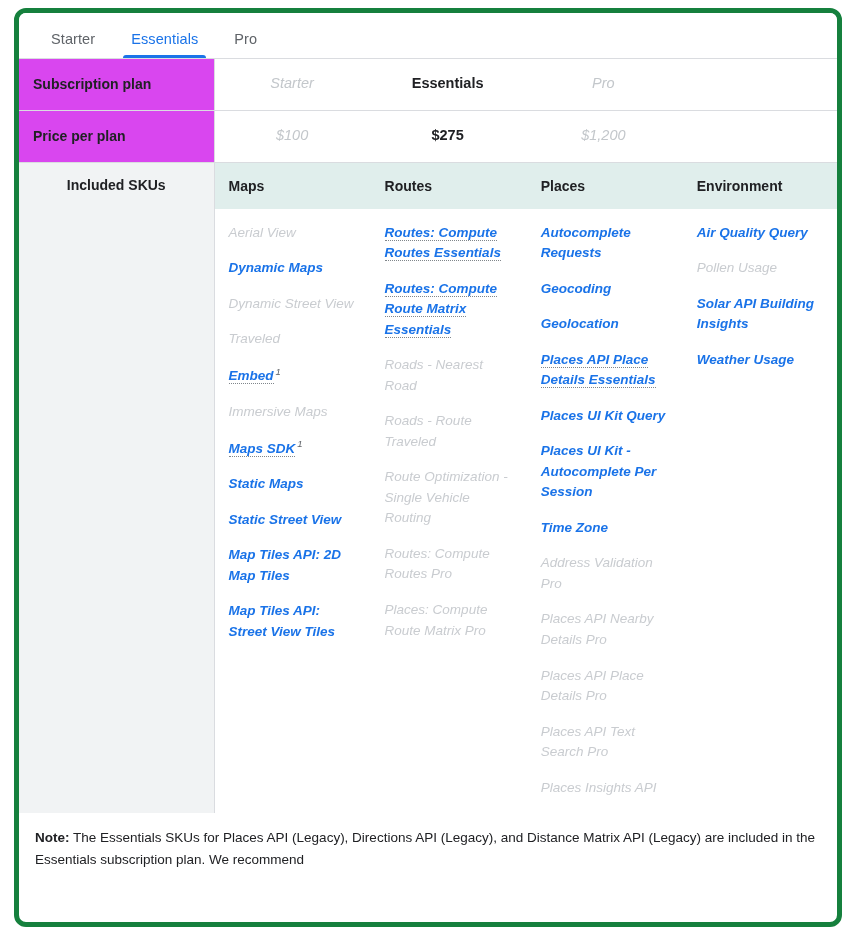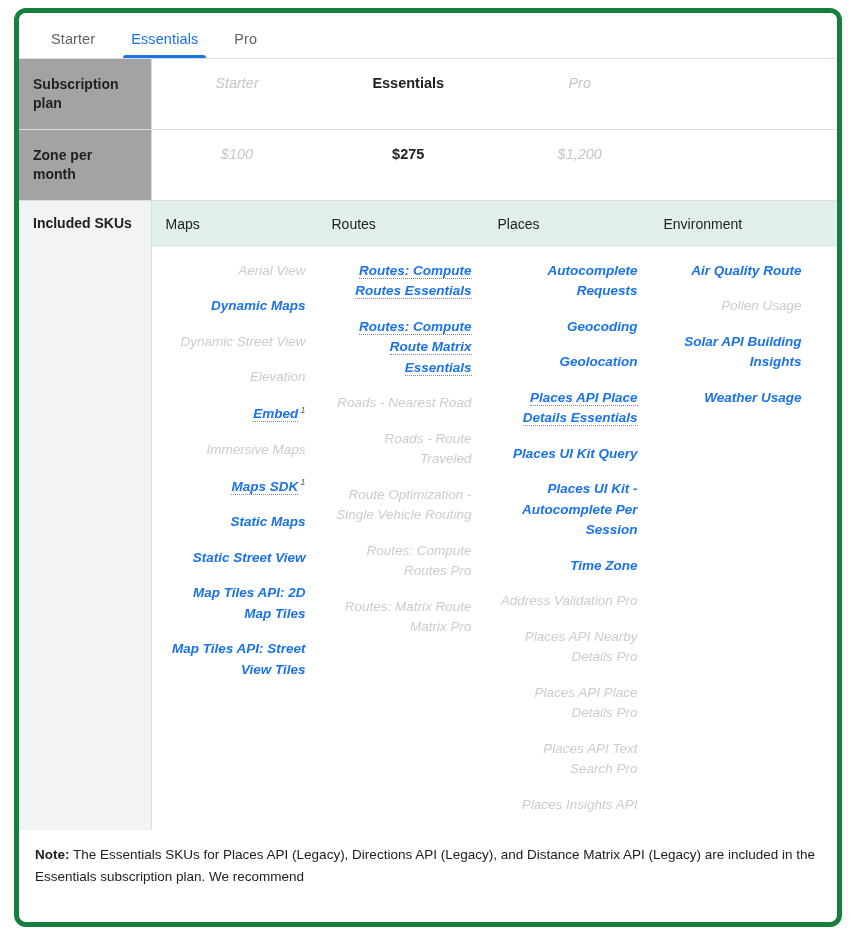--- a/index.html
+++ b/index.html
@@ -61,22 +61,22 @@
 
   
   .tbl {
     width: 100%;
     border-collapse: collapse;
     table-layout: fixed;
   }
   .tbl td { vertical-align: top; }
 
   .rowlabel {
-    width: 132px;
-    background: #a3a3a3;
+    width: 195px;
+    background: #d946ef;
     border-right: 1px solid #dadce0;
     border-bottom: 1px solid #dadce0;
     padding: 16px 14px 16px 14px;
     font-size: 14px;
     font-weight: 700;
     color: #202124;
     line-height: 1.35;
   }
   .planrow td.val {
     border-bottom: 1px solid #dadce0;
@@ -97,32 +97,33 @@
   
   .skulabel {
     width: 165px;
     background: #f1f3f4;
     border-right: 1px solid #dadce0;
     padding: 14px;
     font-size: 14px;
     font-weight: 700;
     color: #202124;
     vertical-align: middle;
+    text-align: center;
   }
   .skuwrap { padding: 0; }
 
   .sku-head {
     display: flex;
     background: #e0eeec;
     height: 46px;
     align-items: center;
   }
   .sku-head .colhead {
     font-size: 14px;
-    font-weight: 400;
+    font-weight: 700;
     color: #202124;
     padding-left: 14px;
   }
   .sku-body {
     display: flex;
     padding-top: 14px;
   }
   .sku-col {
     padding-left: 14px;
     padding-right: 12px;
@@ -130,21 +131,20 @@
   
   .c0 { width: 166px; }
   .c1 { width: 166px; }
   .c2 { width: 166px; }
   .c3 { width: 164px; }
 
   .sku {
     font-size: 13.5px;
     line-height: 1.52;
     margin-bottom: 15px;
-    text-align: right;
   }
   .sku.link {
     color: #1a73e8;
     font-weight: 700;
     cursor: pointer;
     font-style: italic;
   }
   .sku.link .tt {
     border-bottom: 1px dotted #80868b;
   }
@@ -196,75 +196,75 @@
     <table class="tbl">
       <tbody>
           <tr class="planrow">
         <td class="rowlabel">Subscription plan</td>
         <td class="val dim">Starter</td>
         <td class="val cur">Essentials</td>
         <td class="val dim">Pro</td>
         <td class="spacer"></td>
       </tr>
       <tr class="planrow">
-        <td class="rowlabel">Zone per month</td>
+        <td class="rowlabel">Price per plan</td>
         <td class="val dim">$100</td>
         <td class="val cur">$275</td>
         <td class="val dim">$1,200</td>
         <td class="spacer"></td>
       </tr>
 
       <tr>
         <td class="skulabel">Included SKUs</td>
         <td class="skuwrap" colspan="4">
           <div class="sku-head" id="skuhead">
                 <div class="colhead c0">Maps</div>
                 <div class="colhead c1">Routes</div>
                 <div class="colhead c2">Places</div>
                 <div class="colhead c3">Environment</div>
               </div>
           <div class="sku-body" id="skubody">
                 <div class="sku-col c0">
                   <div class="sku dim"><span>Aerial View</span></div>
                   <div class="sku link"><span>Dynamic Maps</span></div>
                   <div class="sku dim"><span>Dynamic Street View</span></div>
-                  <div class="sku dim"><span>Elevation</span></div>
+                  <div class="sku dim"><span>Traveled</span></div>
                   <div class="sku link"><span class="tt">Embed</span><span class="sup">1</span></div>
                   <div class="sku dim"><span>Immersive Maps</span></div>
                   <div class="sku link"><span class="tt">Maps SDK</span><span class="sup">1</span></div>
                   <div class="sku link"><span>Static Maps</span></div>
                   <div class="sku link"><span>Static Street View</span></div>
                   <div class="sku link"><span>Map Tiles API: 2D Map Tiles</span></div>
                   <div class="sku link"><span>Map Tiles API: Street View Tiles</span></div>
                 </div>
                 <div class="sku-col c1">
                   <div class="sku link"><span class="tt">Routes: Compute Routes Essentials</span></div>
                   <div class="sku link"><span class="tt">Routes: Compute Route Matrix Essentials</span></div>
                   <div class="sku dim"><span>Roads - Nearest Road</span></div>
                   <div class="sku dim"><span>Roads - Route Traveled</span></div>
                   <div class="sku dim"><span>Route Optimization - Single Vehicle Routing</span></div>
                   <div class="sku dim"><span>Routes: Compute Routes Pro</span></div>
-                  <div class="sku dim"><span>Routes: Matrix Route Matrix Pro</span></div>
+                  <div class="sku dim"><span>Places: Compute Route Matrix Pro</span></div>
                 </div>
                 <div class="sku-col c2">
                   <div class="sku link"><span>Autocomplete Requests</span></div>
                   <div class="sku link"><span>Geocoding</span></div>
                   <div class="sku link"><span>Geolocation</span></div>
                   <div class="sku link"><span class="tt">Places API Place Details Essentials</span></div>
                   <div class="sku link"><span>Places UI Kit Query</span></div>
                   <div class="sku link"><span>Places UI Kit - Autocomplete Per Session</span></div>
                   <div class="sku link"><span>Time Zone</span></div>
                   <div class="sku dim"><span>Address Validation Pro</span></div>
                   <div class="sku dim"><span>Places API Nearby Details Pro</span></div>
                   <div class="sku dim"><span>Places API Place Details Pro</span></div>
                   <div class="sku dim"><span>Places API Text Search Pro</span></div>
                   <div class="sku dim"><span>Places Insights API</span></div>
                 </div>
                 <div class="sku-col c3">
-                  <div class="sku link"><span>Air Quality Route</span></div>
+                  <div class="sku link"><span>Air Quality Query</span></div>
                   <div class="sku dim"><span>Pollen Usage</span></div>
                   <div class="sku link"><span>Solar API Building Insights</span></div>
                   <div class="sku link"><span>Weather Usage</span></div>
                 </div>
               </div>
         </td>
       </tr>
     </tbody>
       </table>
 

